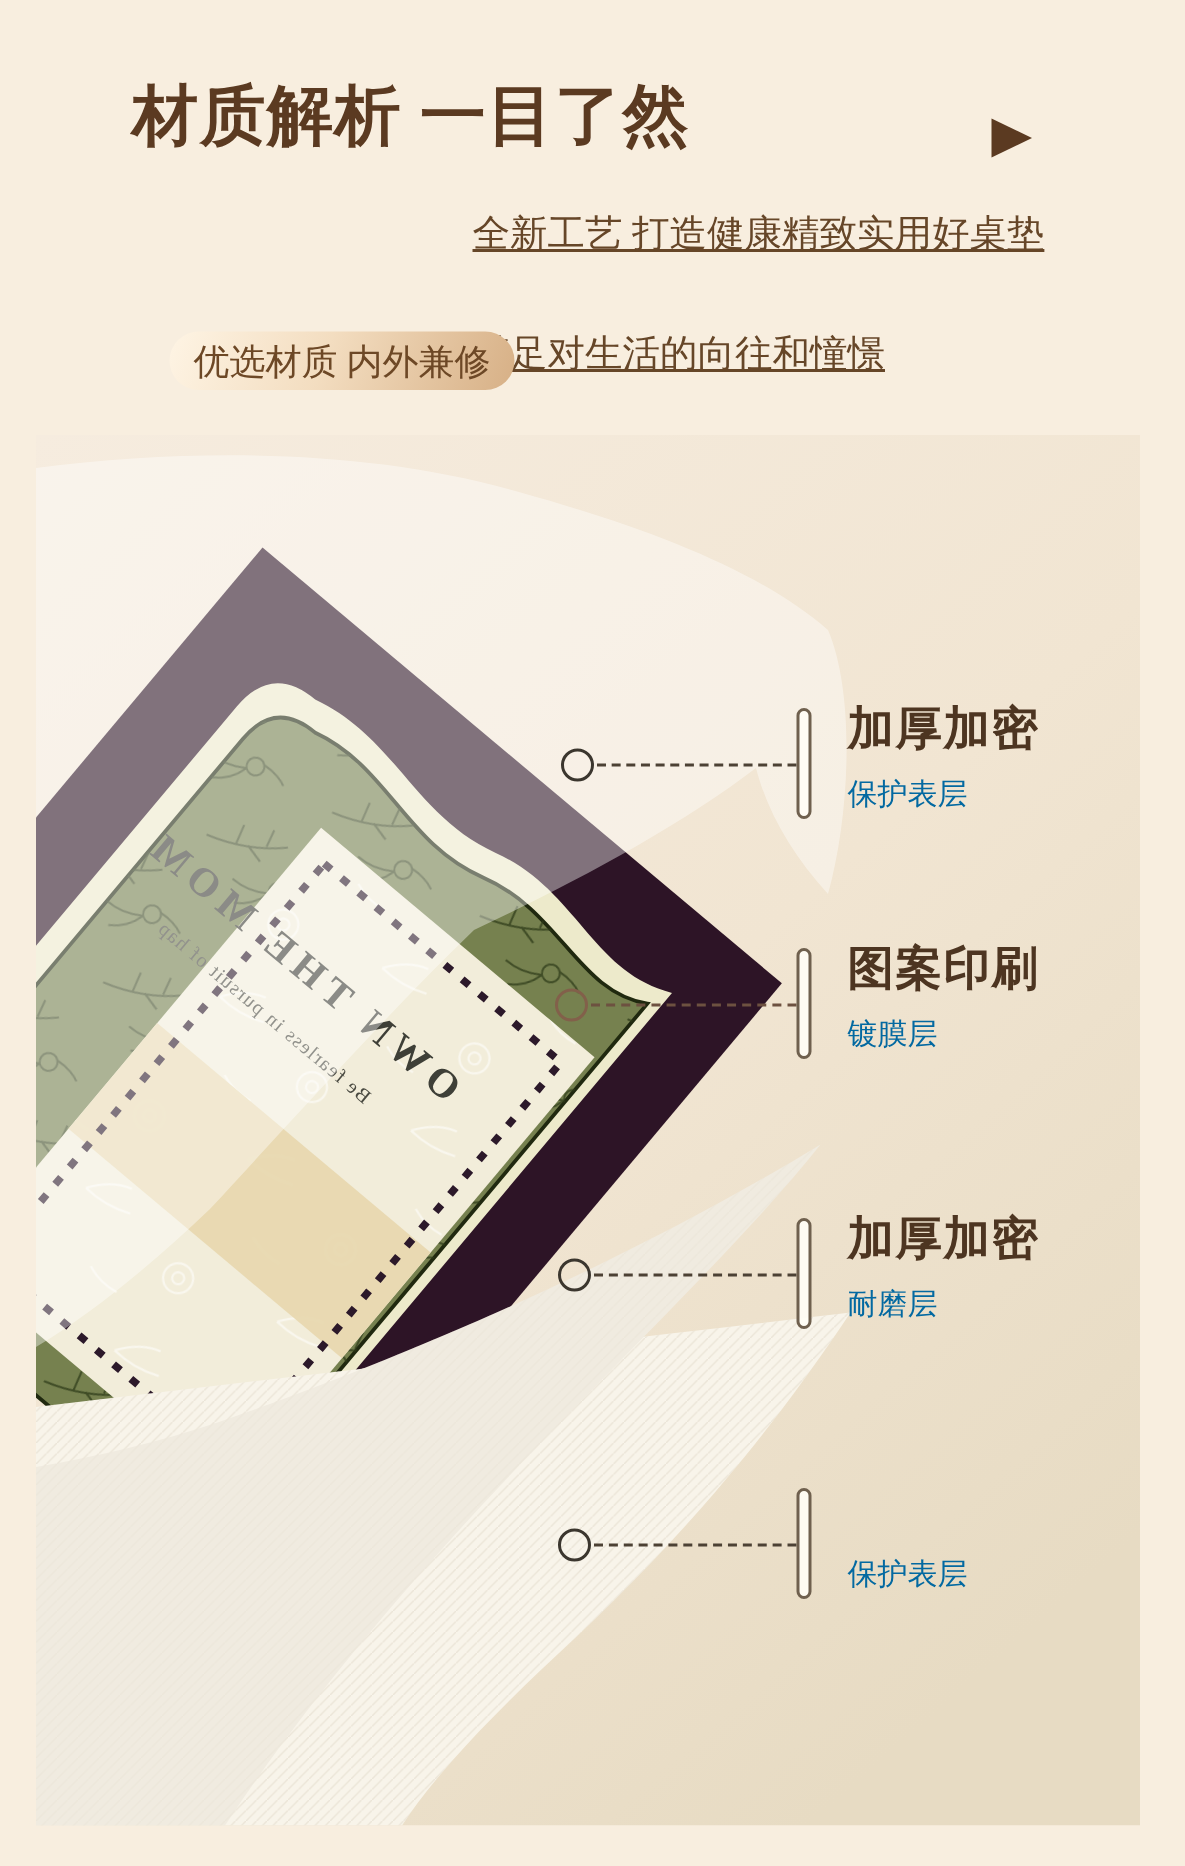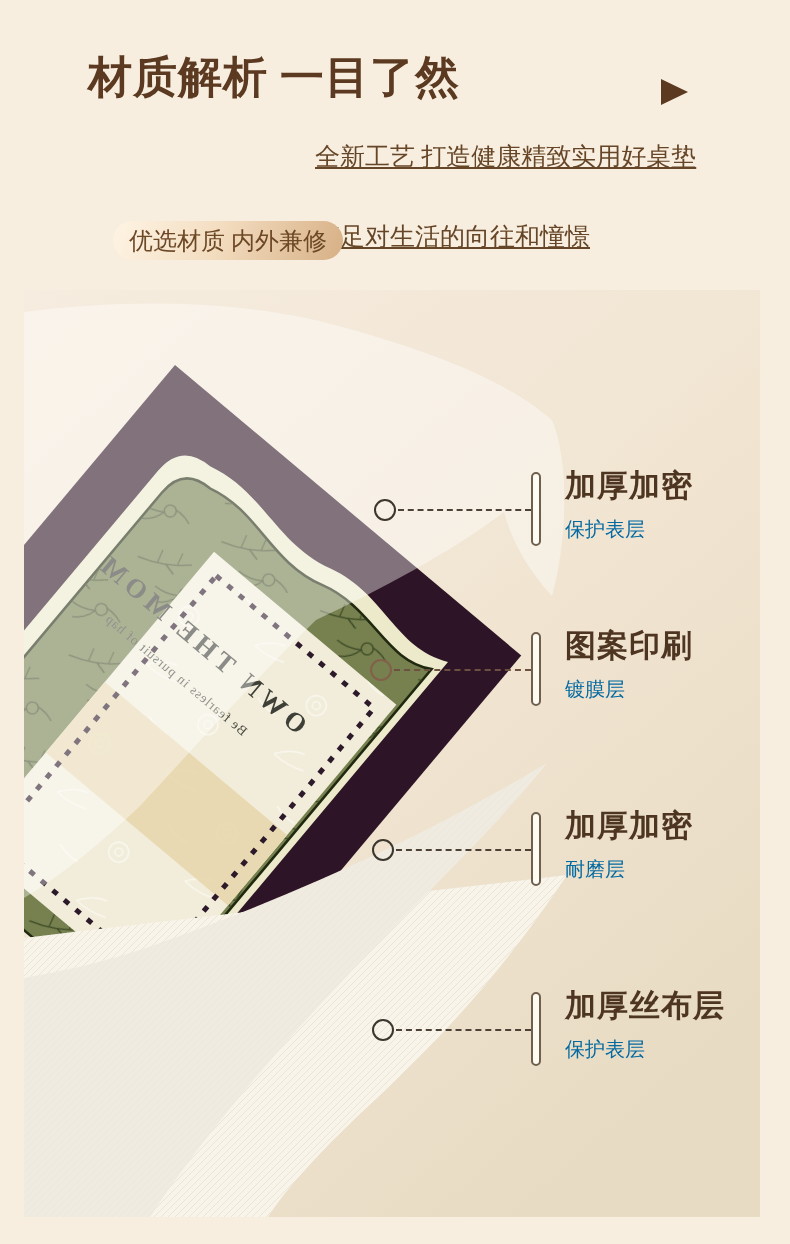--- a/index.html
+++ b/index.html
@@ -156,15 +156,14 @@
   <div class="dash"></div>
   <div class="bar"></div>
   <div class="c-title">加厚加密</div>
   <div class="c-sub">耐磨层</div>
 </div>
 
 <div class="callout r4">
   <div class="circle"></div>
   <div class="dash"></div>
   <div class="bar"></div>
-  <div class="c-title">加厚丝布层</div>
   <div class="c-sub">保护表层</div>
 </div>
 
 </body></html>

